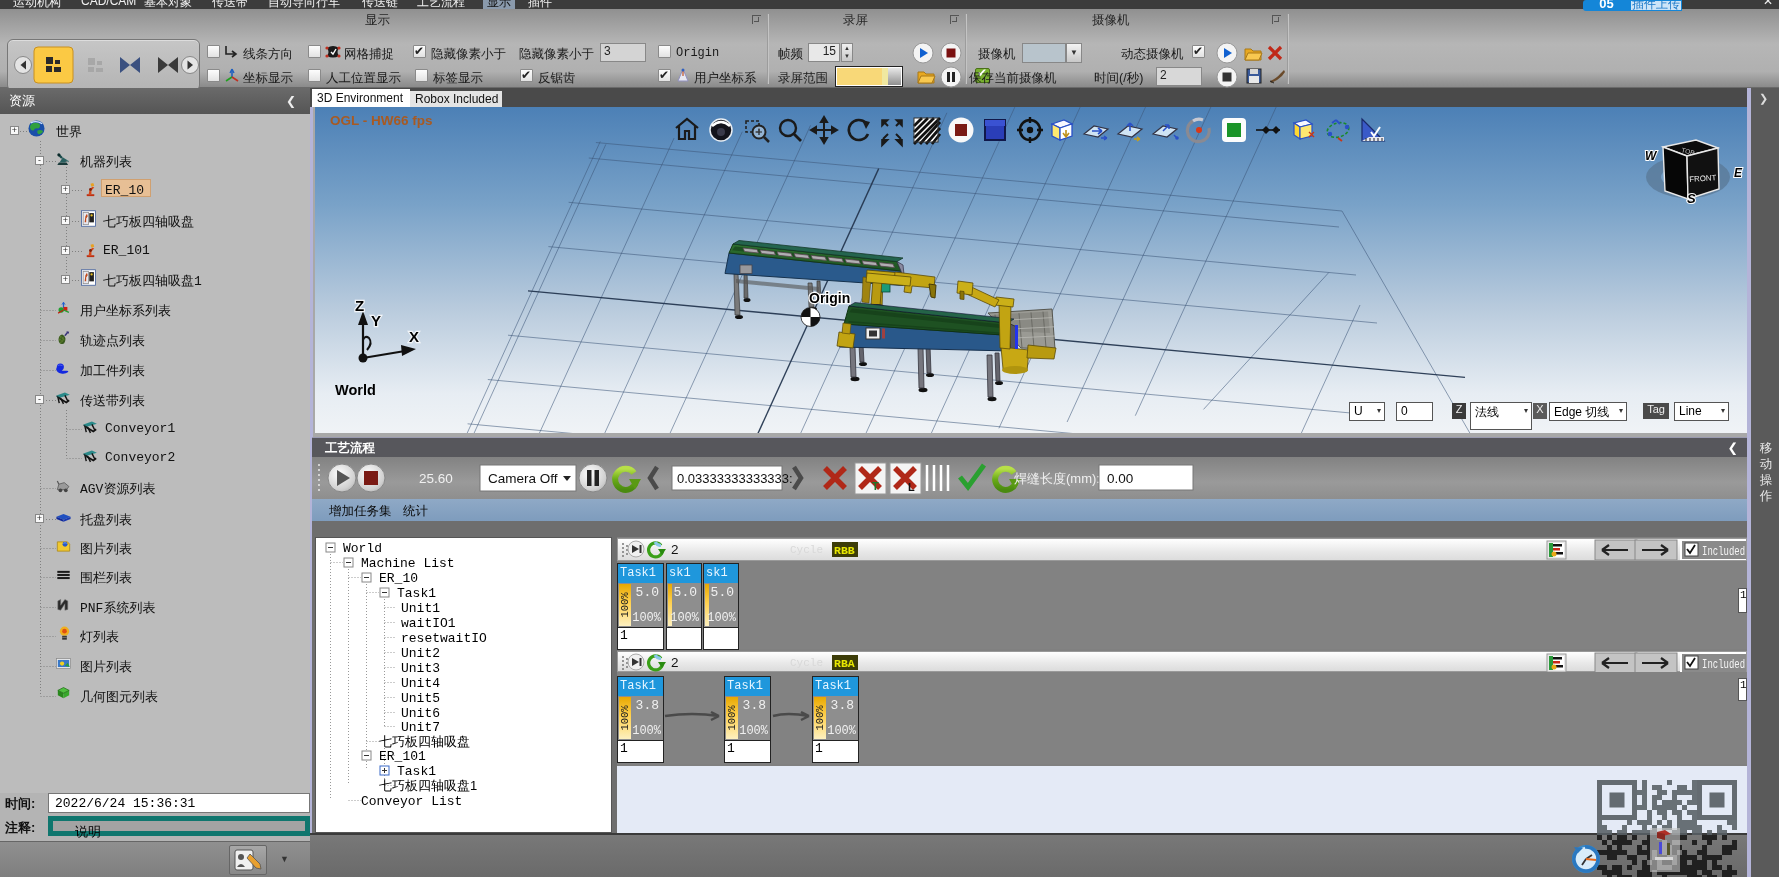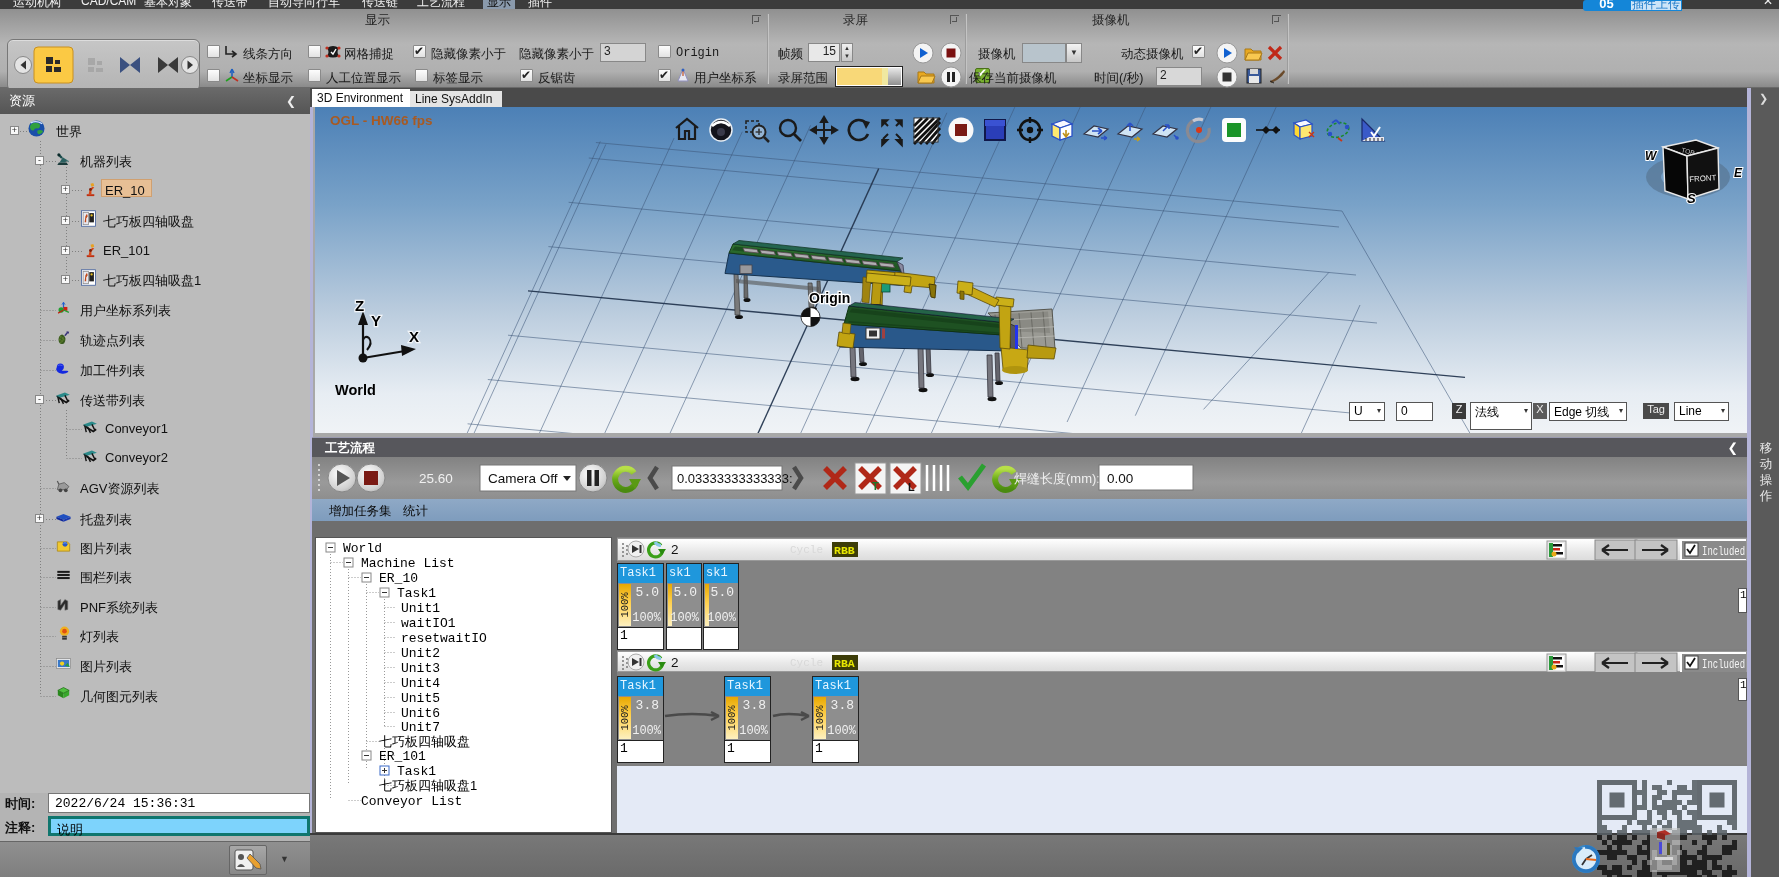--- a/index.html
+++ b/index.html
@@ -17,21 +17,21 @@
 .gcorner:after { content:""; position:absolute; left:1px; top:1px; width:4px; height:4px; border-right:1px solid #555; border-bottom:1px solid #555; }
 .cb { position:absolute; width:13px; height:13px; background:linear-gradient(#fdfdfd,#e2e2e2); border:1px solid #8a8a8a; border-radius:1px; }
 .cb.on:after { content:"✔"; position:absolute; left:0px; top:-2px; font-size:12px; color:#222; }
 .rlbl { position:absolute; color:#1a1a1a; font-size:12.5px; white-space:nowrap; }
 .rinput { position:absolute; background:#d4d4d4; border:1px solid #888; font-size:12px; color:#222; padding-left:3px; }
 #quickbox { left:7px; top:30px; width:193px; height:52px; border:1px solid #777; border-radius:6px; background:linear-gradient(#c6c6c6,#b4b4b4); box-shadow:inset 0 1px 0 #ddd; }
 
 #leftpanel { left:0; top:88px; width:310px; height:789px; background:#bcbcbc; }
 #lphead { left:0; top:0; width:310px; height:26px; background:linear-gradient(#6a6a6a,#555); color:#fff; font-size:13px; line-height:26px; padding-left:9px; }
 #lphead .arr { position:absolute; right:14px; top:0; color:#eee; font-size:12px; }
-.trow { position:absolute; height:18px; font-size:13px; color:#111; white-space:nowrap; }
+.trow { position:absolute; height:18px; font-size:13px; color:#111; white-space:nowrap;font-family:Liberation Mono, monospace; }
 .ticon { position:absolute; width:17px; height:17px; }
 .texp { position:absolute; width:9px; height:9px; background:#f8f8f8; border:1px solid #888; font-size:9px; line-height:7px; text-align:center; color:#333; }
 
 #tabbar { left:310px; top:88px; width:1437px; height:19px; background:#4a4a4a; }
 .tab { position:absolute; top:1px; height:18px; font-size:12.5px; color:#111; padding:2px 8px 0; white-space:nowrap; }
 
 #viewport { left:315px; top:107px; width:1432px; height:326px; overflow:hidden; }
 
 #prochead { left:312px; top:437px; width:1440px; height:20px; background:#57575c; border-top:1px solid #9a9ab0; color:#fff; font-size:12.5px; line-height:20px; padding-left:13px; font-weight:bold; }
 #proctools { left:312px; top:457px; width:1440px; height:42px; background:linear-gradient(#828282,#9a9a9a 60%,#8e8e8e); }
@@ -400,37 +400,37 @@
         <path d="M4 8 L12 12 V19 L4 15Z" fill="#28881c"></path>
         <path d="M20 8 L12 12 V19 L20 15Z" fill="#38a82c"></path>
         <path d="M12 4 L20 8 L12 12 L4 8Z" fill="none" stroke="#1a6a10"></path>
       </svg>
     <div class="trow" style="left:80px;top:600px">几何图元列表</div>
   </div>
   <div class="abs" style="left:0;top:705px;width:310px;height:48px;background:#b4b4b4"></div>
   <div class="abs" style="left:5px;top:707px;color:#111;font-size:13px;font-weight:bold">时间:</div>
   <div class="abs" style="left:48px;top:705px;width:262px;height:20px;background:#fff;border:1px solid #777;font-size:13px;font-family:'Liberation Mono',monospace;padding:2px 0 0 6px">2022/6/24 15:36:31</div>
   <div class="abs" style="left:5px;top:731px;color:#111;font-size:13px;font-weight:bold">注释:</div>
-  <div class="abs" style="left:48px;top:728px;width:262px;height:20px;background:#7dd3fc;border:3px solid #0f766e;font-size:13px;padding:2px 0 0 6px">说明</div>
+  <div class="abs" style="left:48px;top:728px;width:262px;height:20px;background:#a3a3a3;border:5px solid #0f766e;font-size:13px;padding:2px 0 0 22px">说明</div>
   <div class="abs" style="left:0;top:753px;width:310px;height:36px;background:linear-gradient(#909090,#7e7e7e);border-top:1px solid #666">
     <div class="abs" style="left:229px;top:3px;width:38px;height:30px;background:linear-gradient(#a8a8a8,#888),linear-gradient(#999,#888);border:1px solid #666;border-radius:2px">
       <svg width="36" height="28">
           <rect x="5" y="4" width="18" height="20" rx="2" fill="#f0f0f0" stroke="#555"></rect>
           <circle cx="11" cy="11" r="3" fill="#555"></circle>
           <path d="M7 21 Q11 15 15 21" fill="#555"></path>
           <path d="M20 8 L30 18 L31 23 L26 22 L17 12 Z" fill="#e8a030" stroke="#555" stroke-width="0.8"></path>
         </svg>
     </div>
     <div class="abs" style="left:280px;top:12px;color:#333;font-size:9px">▼</div>
   </div>
 </div>
 
 <div id="tabbar" class="abs">
   <div class="tab" style="left:2px;background:#fff;width:98px;font-size:12px;padding-left:5px">3D Environment</div>
-  <div class="tab" style="left:100px;background:#e4e4e4;width:92px;top:3px;height:16px;font-size:12px;padding-left:5px;padding-top:1px">Line SysAddIn</div>
+  <div class="tab" style="left:100px;background:#e4e4e4;width:92px;top:3px;height:16px;font-size:12px;padding-left:5px;padding-top:1px">Robox Included</div>
 </div>
 
 <div id="viewport" class="abs">
 <svg width="1432" height="326" viewBox="0 0 1432 326">
   <defs>
     <linearGradient id="sky" x1="0" y1="0" x2="0" y2="1">
       <stop offset="0" stop-color="#4c80b6"></stop>
       <stop offset="0.30" stop-color="#79a2c8"></stop>
       <stop offset="0.62" stop-color="#b9cbdd"></stop>
       <stop offset="0.88" stop-color="#e7edf3"></stop>

